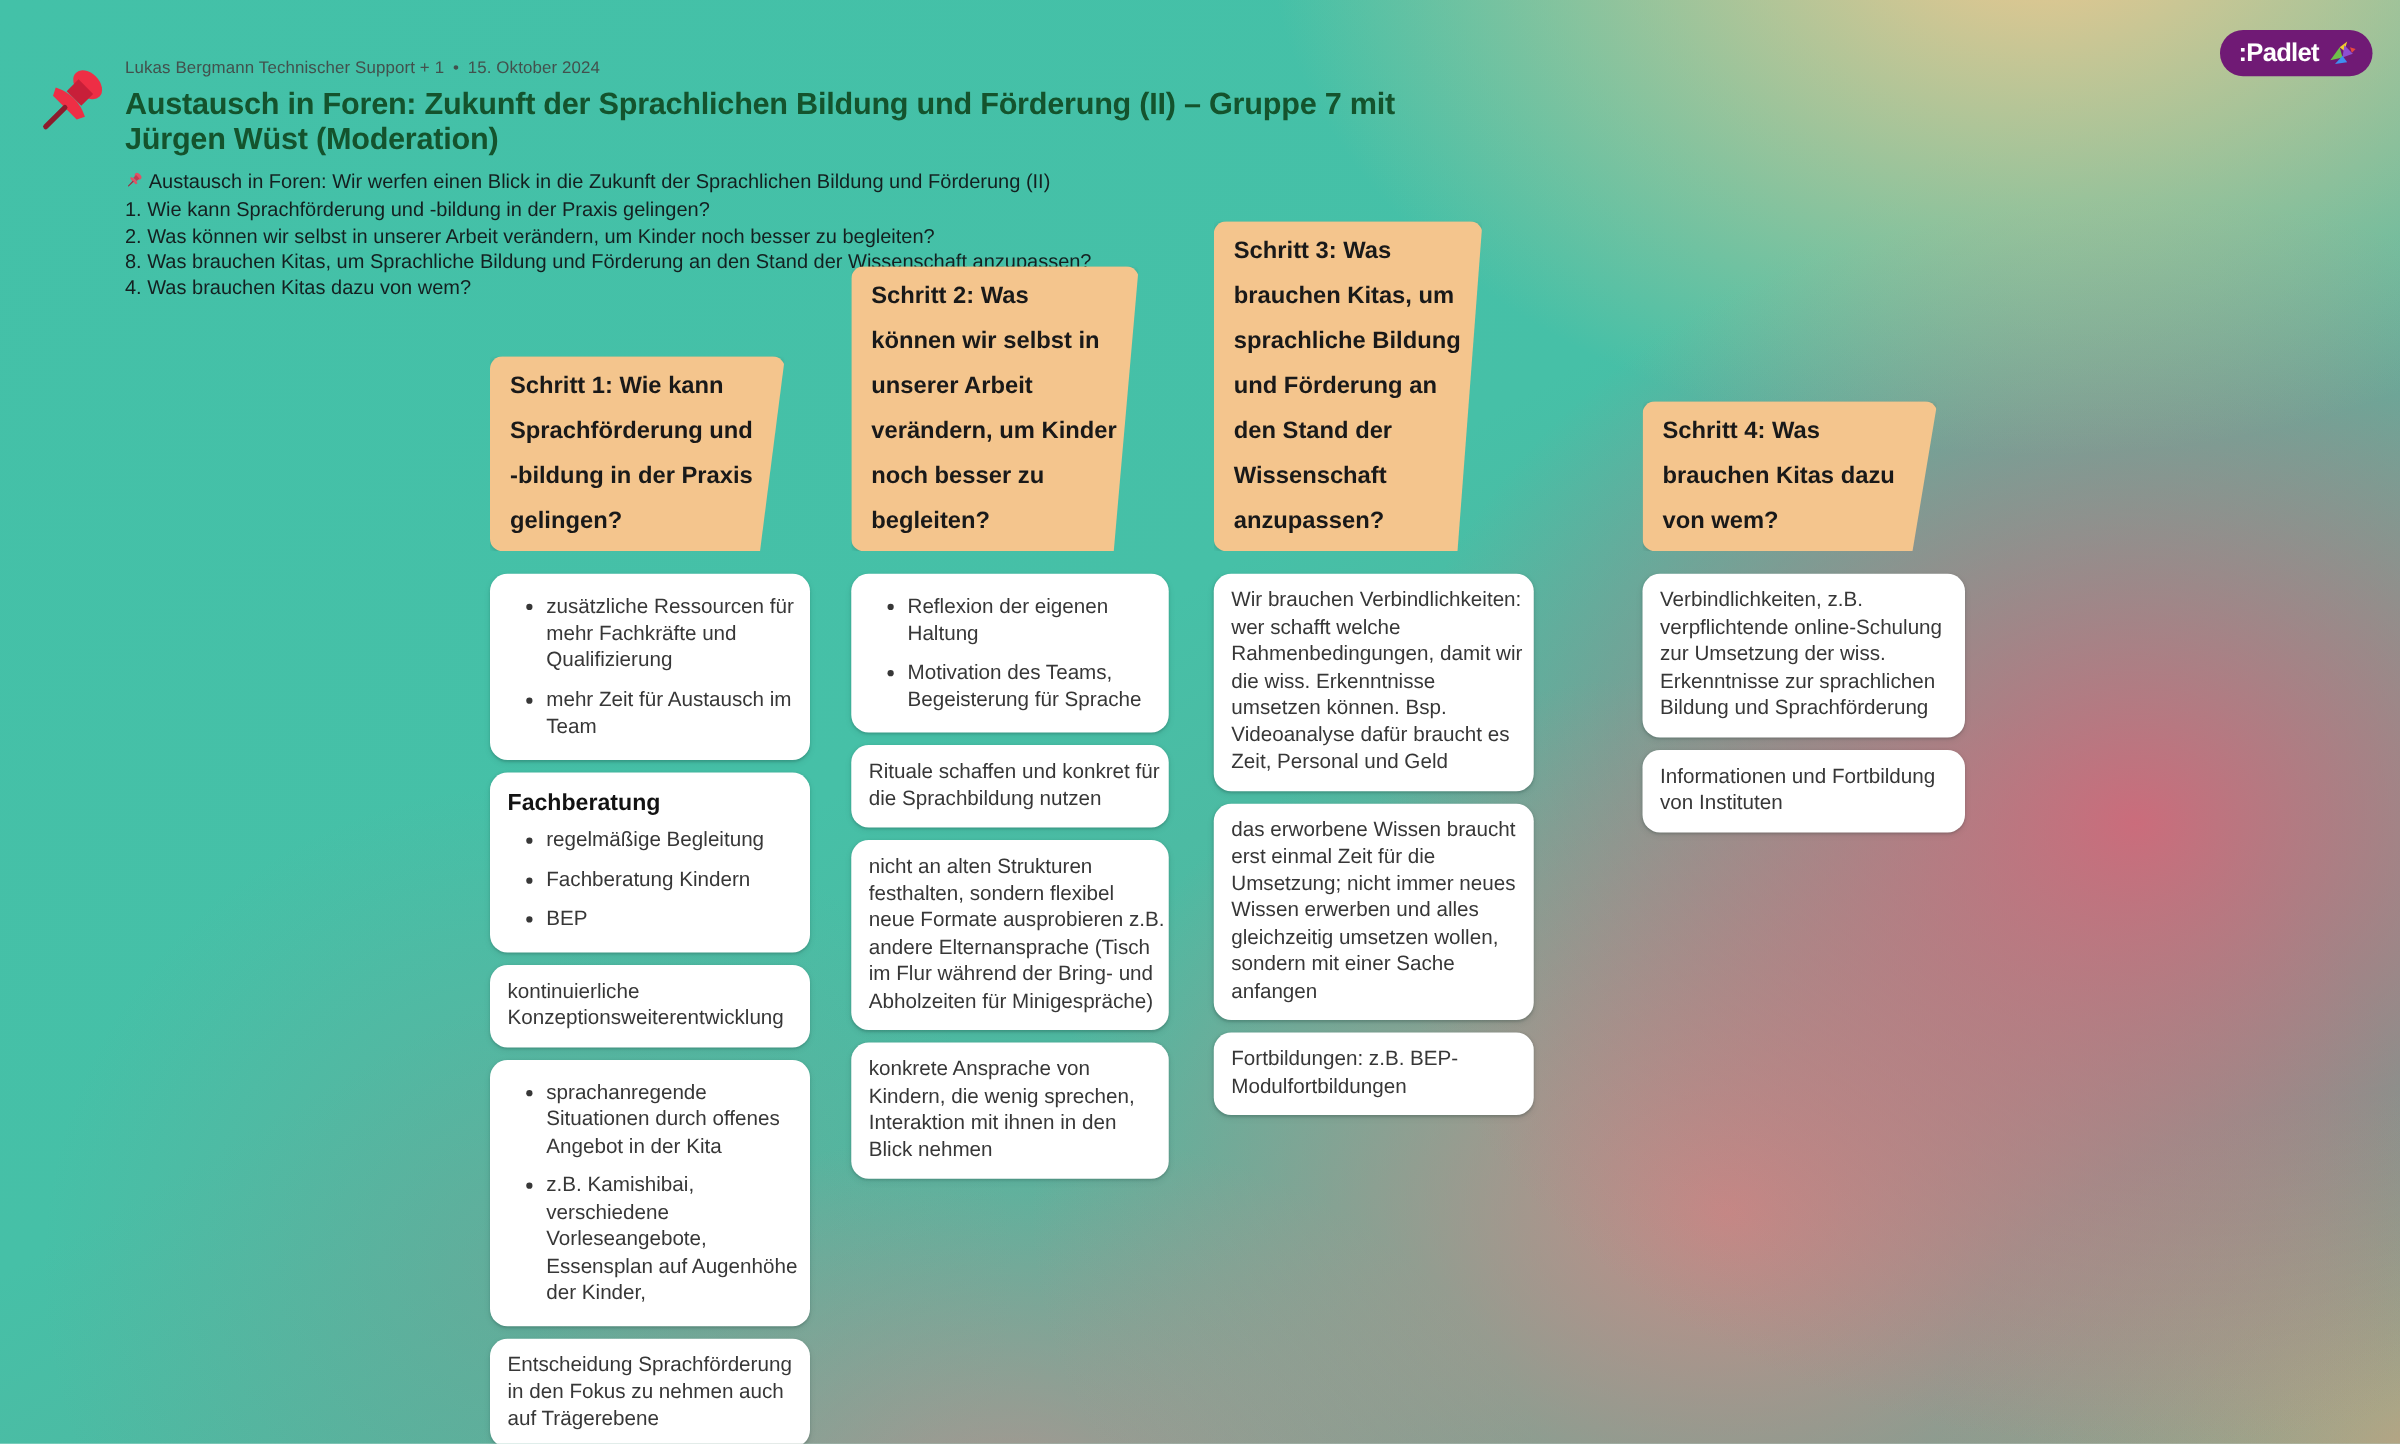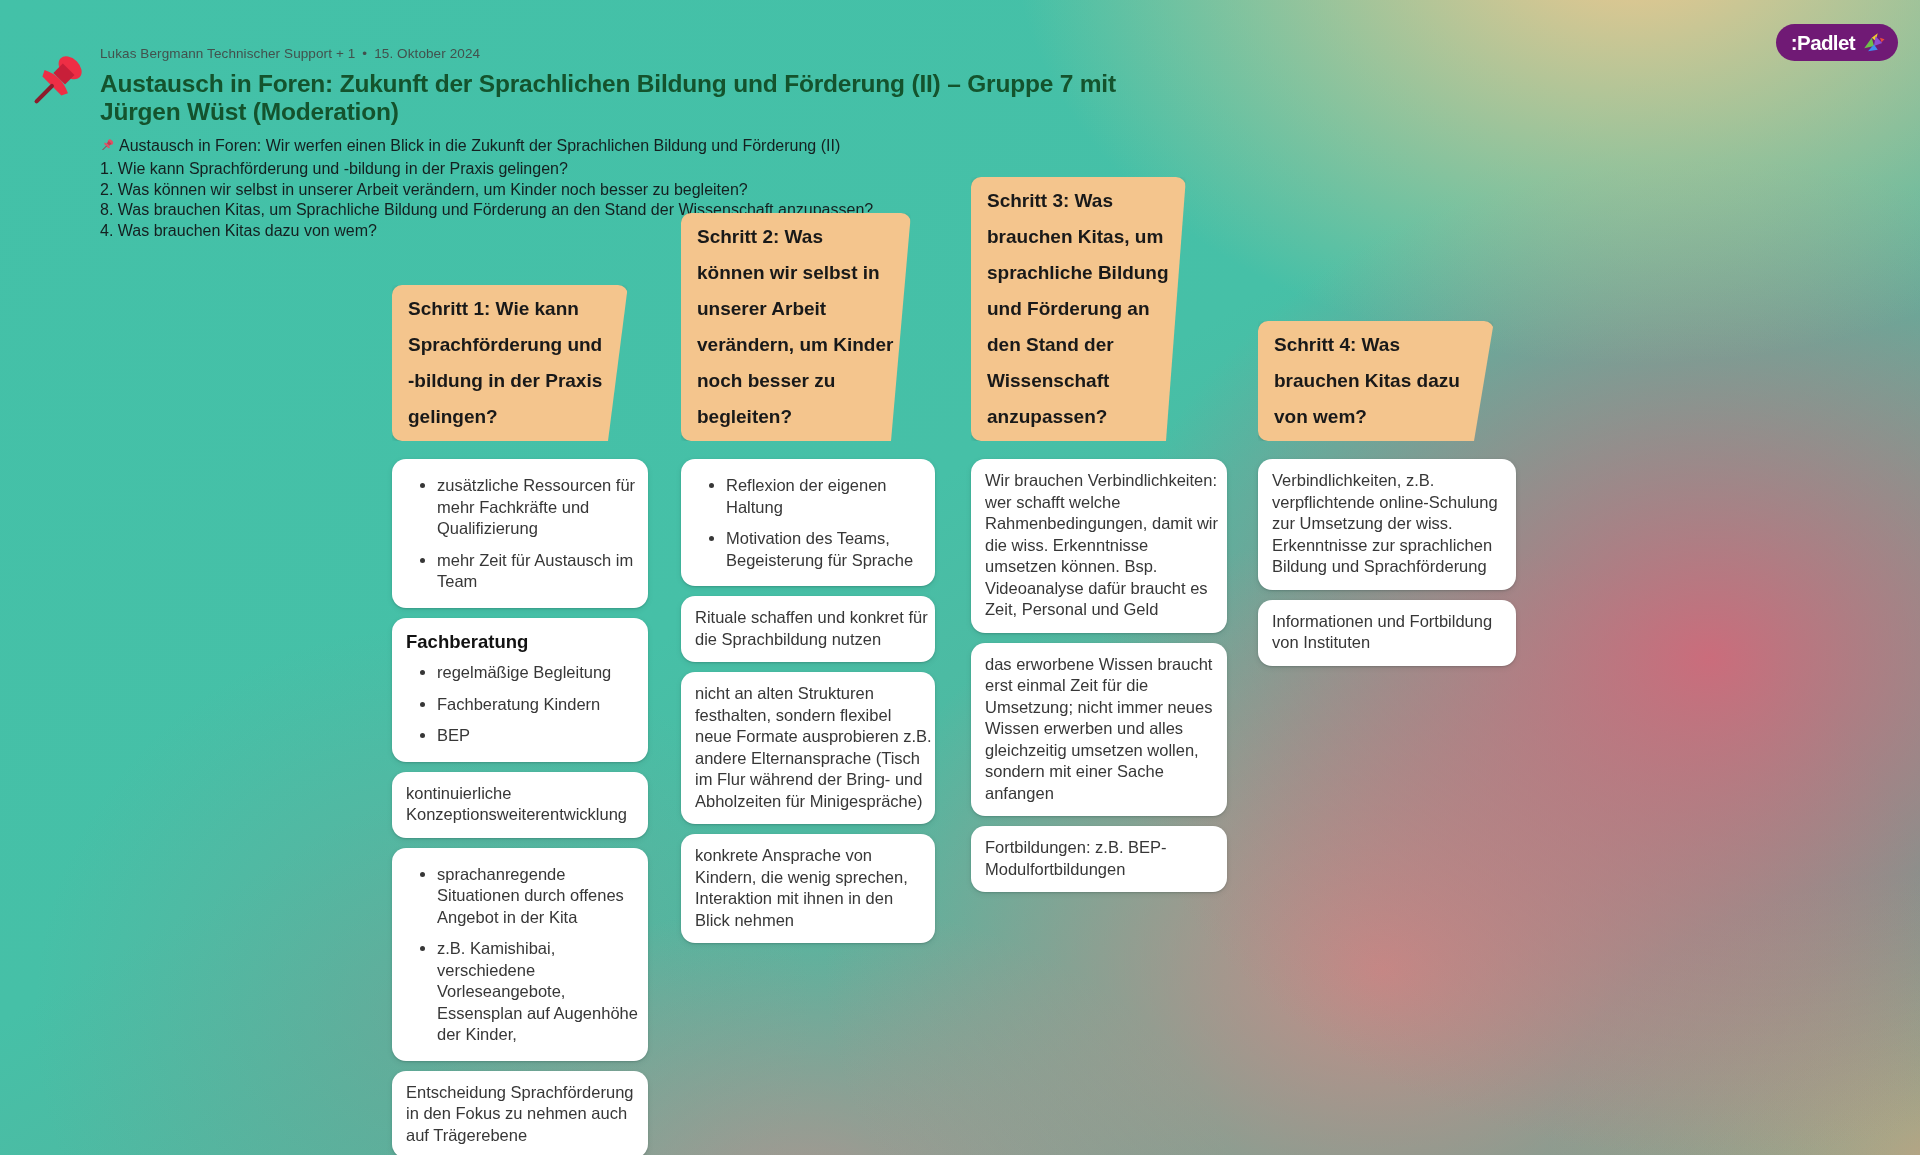--- a/index.html
+++ b/index.html
@@ -152,21 +152,21 @@
         <article class="card">
           <div class="card-text">Wir brauchen Verbindlichkeiten: wer schafft welche Rahmenbedingungen, damit wir die wiss. Erkenntnisse umsetzen können. Bsp. Videoanalyse dafür braucht es Zeit, Personal und Geld</div>
         </article>
         <article class="card">
           <div class="card-text">das erworbene Wissen braucht erst einmal Zeit für die Umsetzung; nicht immer neues Wissen erwerben und alles gleichzeitig umsetzen wollen, sondern mit einer Sache anfangen</div>
         </article>
         <article class="card">
           <div class="card-text">Fortbildungen: z.B. BEP-Modulfortbildungen</div>
         </article>
       </section>
-      <section class="column" style="left: 1258px; width: 258px;">
+      <section class="column" style="left: 1314px; width: 258px;">
         <div class="col-header" style="width: 236px;">Schritt 4: Was brauchen Kitas dazu von wem?</div>
         <article class="card">
           <div class="card-text">Verbindlichkeiten, z.B. verpflichtende online-Schulung zur Umsetzung der wiss. Erkenntnisse zur sprachlichen Bildung und Sprachförderung</div>
         </article>
         <article class="card">
           <div class="card-text">Informationen und Fortbildung von Instituten</div>
         </article>
       </section>
     </main>
 </div>

